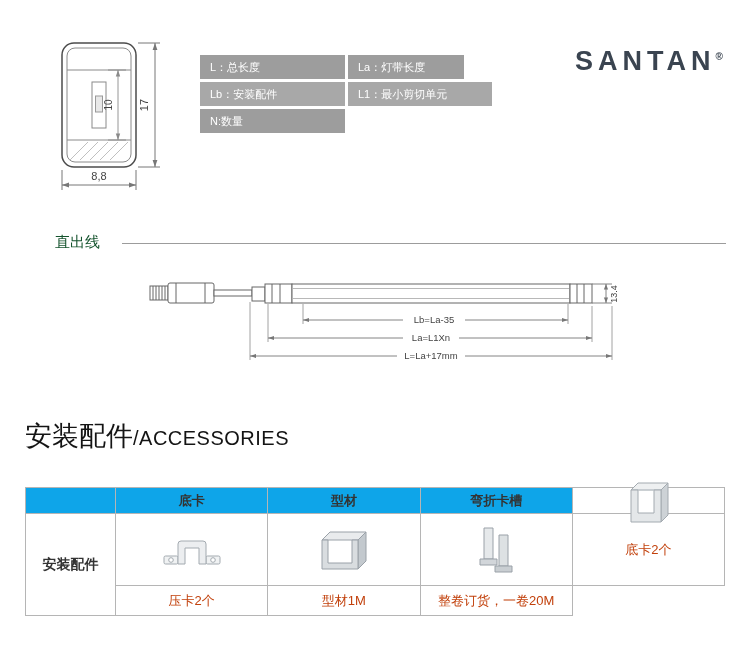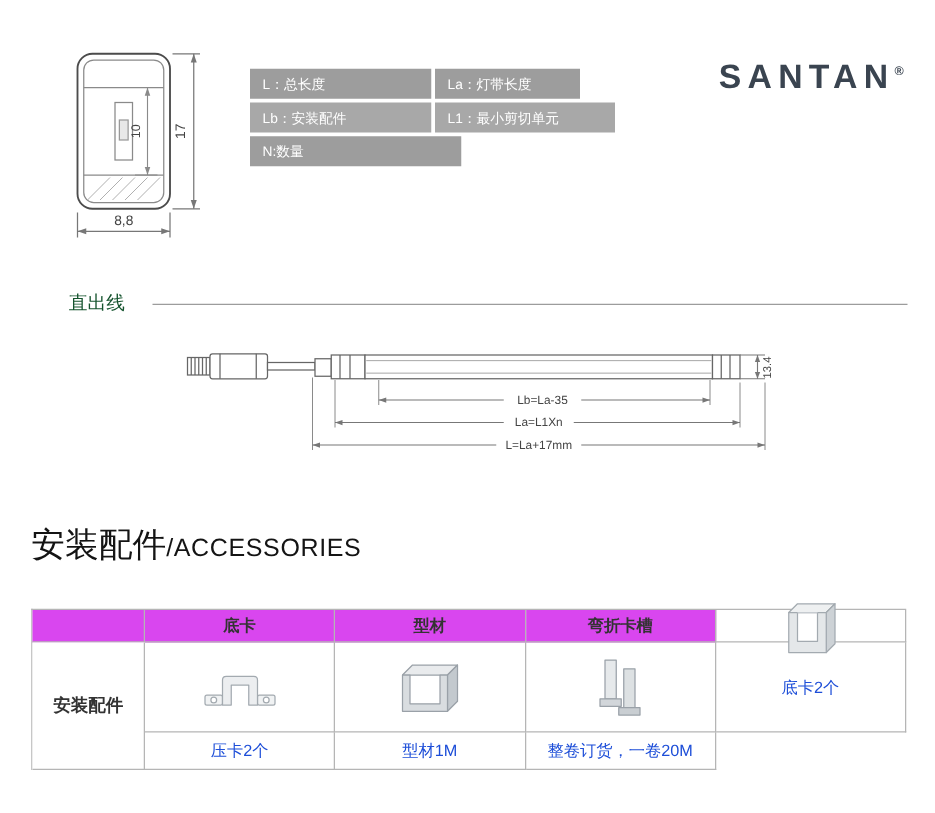--- a/index.html
+++ b/index.html
@@ -49,23 +49,23 @@
     grid-template-rows:26px 72px 30px;
     border-top:1px solid #b5b5b5;
     border-left:1px solid #b5b5b5;
     font-size:13px;
   }
   .acc-cell {
     border-right:1px solid #b5b5b5;
     border-bottom:1px solid #b5b5b5;
     display:flex; align-items:center; justify-content:center;
   }
-  .acc-head { background:#d946ef; font-weight:bold; color:#333; }
+  .acc-head { background:#0ea5e9; font-weight:bold; color:#333; }
   .acc-rowhead { grid-column:1; grid-row:2 / 4; font-weight:bold; font-size:14px; background:#fff; }
-  .acc-label { color:#1d4ed8; }
+  .acc-label { color:#c2410c; }
 
   svg text { font-family:"Liberation Sans", sans-serif; fill:#444; }
 </style>
 </head>
 <body>
 
 <svg class="abs" style="left:50px; top:30px;" width="150" height="170" viewBox="0 0 150 170">
   <g fill="none" stroke="#4c4c4c" stroke-width="1.5">
     <rect x="12" y="13" width="74" height="124" rx="12"></rect>
   </g>
@@ -117,21 +117,21 @@
   </div>
 <div class="leg r1 abs" style="left:348px; top:55px;  width:116px;">
     <span>La：灯带长度</span>
   </div>
 <div class="leg r2 abs" style="left:200px; top:82px;  width:145px;">
     <span>Lb：安装配件</span>
   </div>
 <div class="leg r2 abs" style="left:348px; top:82px;  width:144px;">
     <span>L1：最小剪切单元</span>
   </div>
-<div class="leg r1 abs" style="left:200px; top:109px; width:169px;">
+<div class="leg r1 abs" style="left:200px; top:109px; width:145px;">
     <span>N:数量</span>
   </div>
 
 <div class="logo abs"><span>SANTAN</span><sup>®</sup></div>
 
 <div class="wire-title abs">直出线</div>
 <div class="wire-rule abs"></div>
 
 <svg class="abs" style="left:135px; top:268px;" width="500" height="104" viewBox="0 0 500 104">
 

